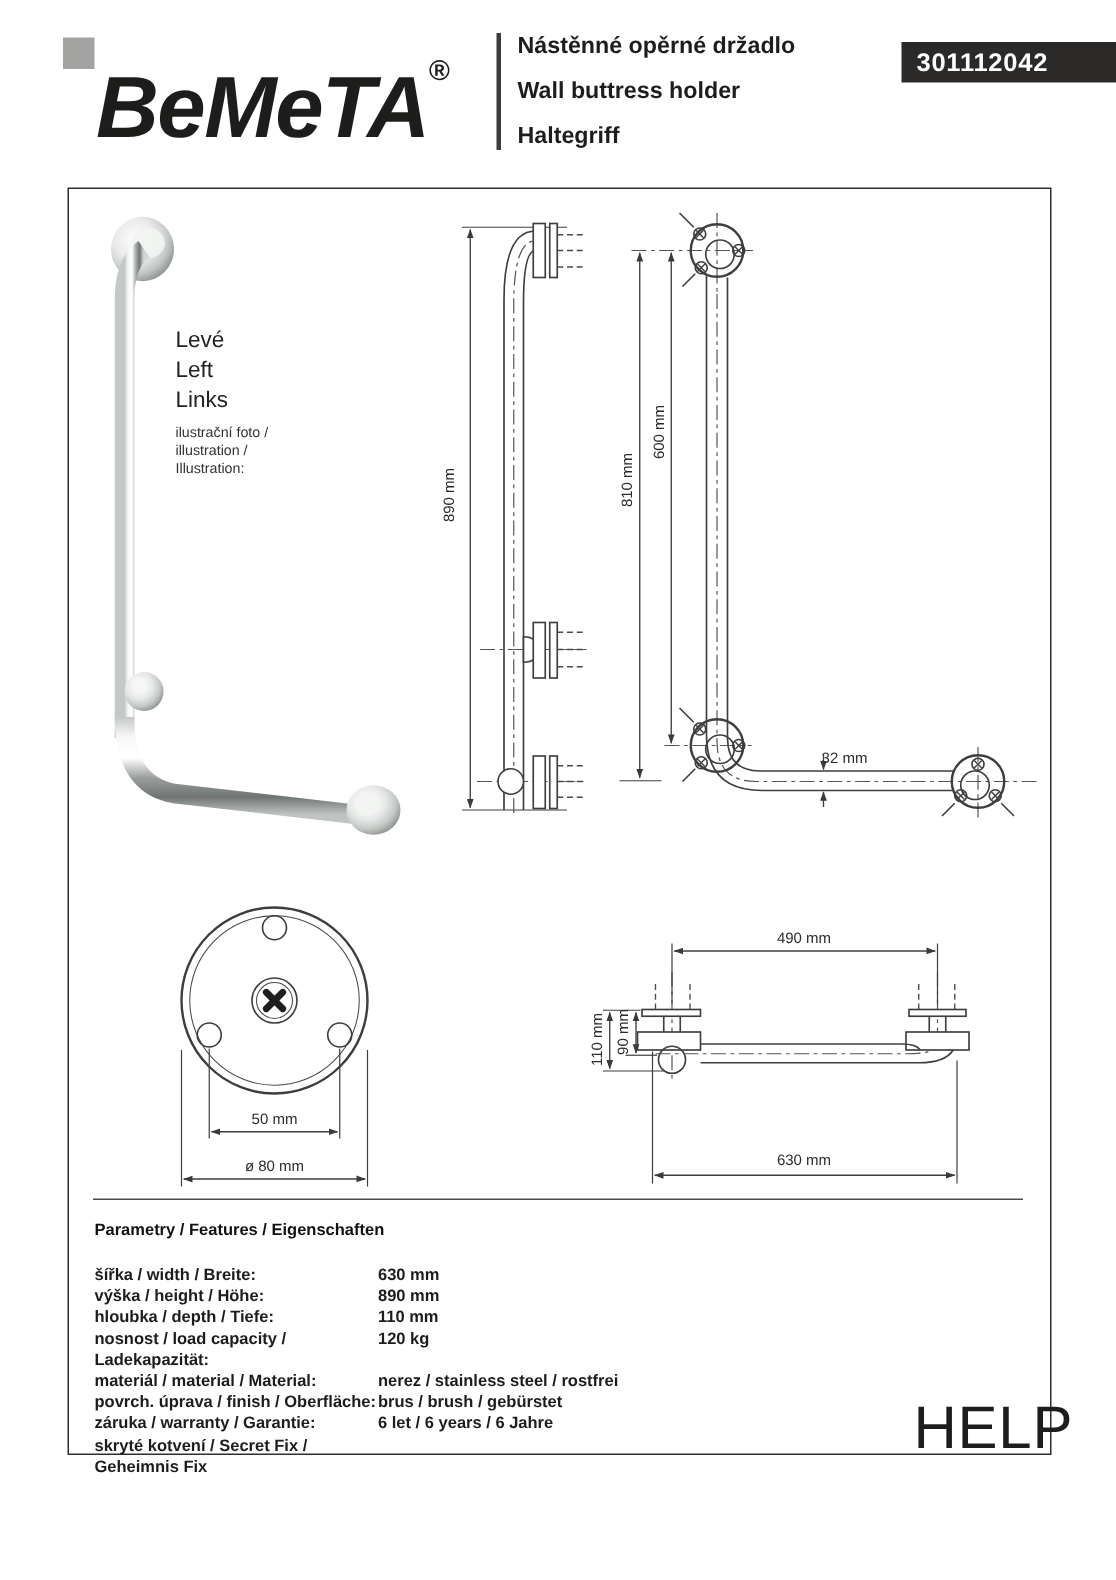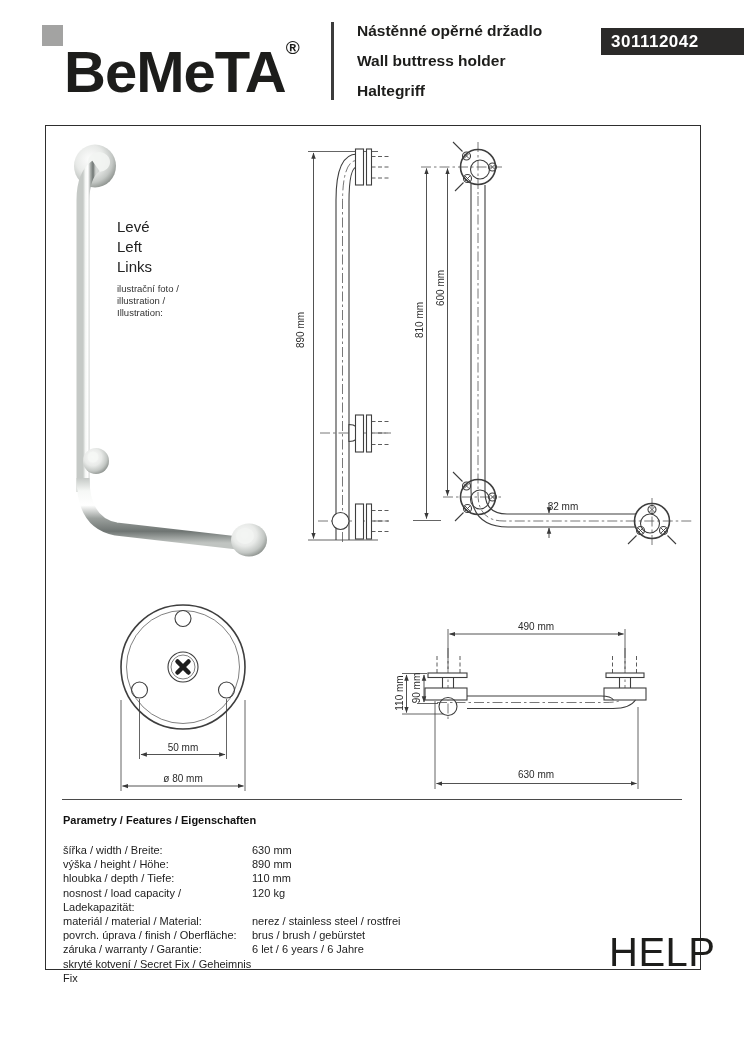--- a/index.html
+++ b/index.html
@@ -2,25 +2,25 @@
 <html><head>
 <meta charset="utf-8">
 <style>
   html,body{margin:0;padding:0;background:#fff;}
   .page{position:relative;width:744px;height:1053px;background:#fff;overflow:hidden;
         font-family:"Liberation Sans",sans-serif;color:#1a1a1a;}
 
   
   .logo-square{position:absolute;left:42px;top:25px;width:21px;height:21px;background:#a3a3a2;}
   .brand{position:absolute;left:64px;top:18px;font-size:58px;line-height:60px;font-weight:700;
-         letter-spacing:-1px;color:#1d1d1b;white-space:nowrap;}
+         letter-spacing:-1px;color:#1d1d1b;white-space:nowrap;font-style:italic;}
   .brand sup{font-size:19px;font-weight:700;vertical-align:38px;letter-spacing:0;}
   .header-divider{position:absolute;left:331px;top:22px;width:2.5px;height:78px;background:#3c3c3c;}
   .titles{position:absolute;left:345px;top:16px;font-weight:700;font-size:15.5px;line-height:30px;
-          color:#1d1d1b;white-space:nowrap;margin-left:12px;}
+          color:#1d1d1b;white-space:nowrap;}
   .code-box{position:absolute;left:601px;top:28px;width:143px;height:27px;background:#2b2a29;
             color:#fff;font-weight:700;font-size:17px;line-height:27px;padding-left:10px;
             letter-spacing:0.5px;box-sizing:border-box;}
 
   
   .frame{position:absolute;left:45px;top:125px;width:656px;height:845px;border:1.5px solid #2e2e2e;
          box-sizing:border-box;background:#fff;}
   .sep-line{position:absolute;left:62px;top:799px;width:620px;height:1.3px;background:#4a4a4a;}
 
   
@@ -39,21 +39,21 @@
   .xl{fill:none;stroke:#3e3e3e;stroke-width:0.8;}
   .xcr{stroke:#1e1e1e;stroke-width:4.5;stroke-linecap:round;}
   .sx{stroke:#3e3e3e;stroke-width:0.9;}
 
   .dim-label{position:absolute;font-size:10px;color:#2b2b2b;white-space:nowrap;
              transform:translate(-50%,-50%);}
   .dim-label.rot{transform:translate(-50%,-50%) rotate(-90deg);}
 
   
   .param-heading{position:absolute;left:63px;top:814px;font-size:11px;font-weight:700;color:#111;}
-  .param-table{position:absolute;left:63px;top:843px;width:600px;font-size:11px;line-height:14.2px;color:#1c1c1c;}
+  .param-table{position:absolute;left:63px;top:843px;width:600px;font-size:11px;line-height:14.2px;color:#1c1c1c;font-weight:bold;}
   .prow{display:grid;grid-template-columns:189px auto;}
 
   
   .help{position:absolute;left:609px;top:930px;font-size:40px;font-weight:400;letter-spacing:0.5px;color:#1d1d1b;}
 </style>
 </head>
 <body>
 
 <div class="page">
 

